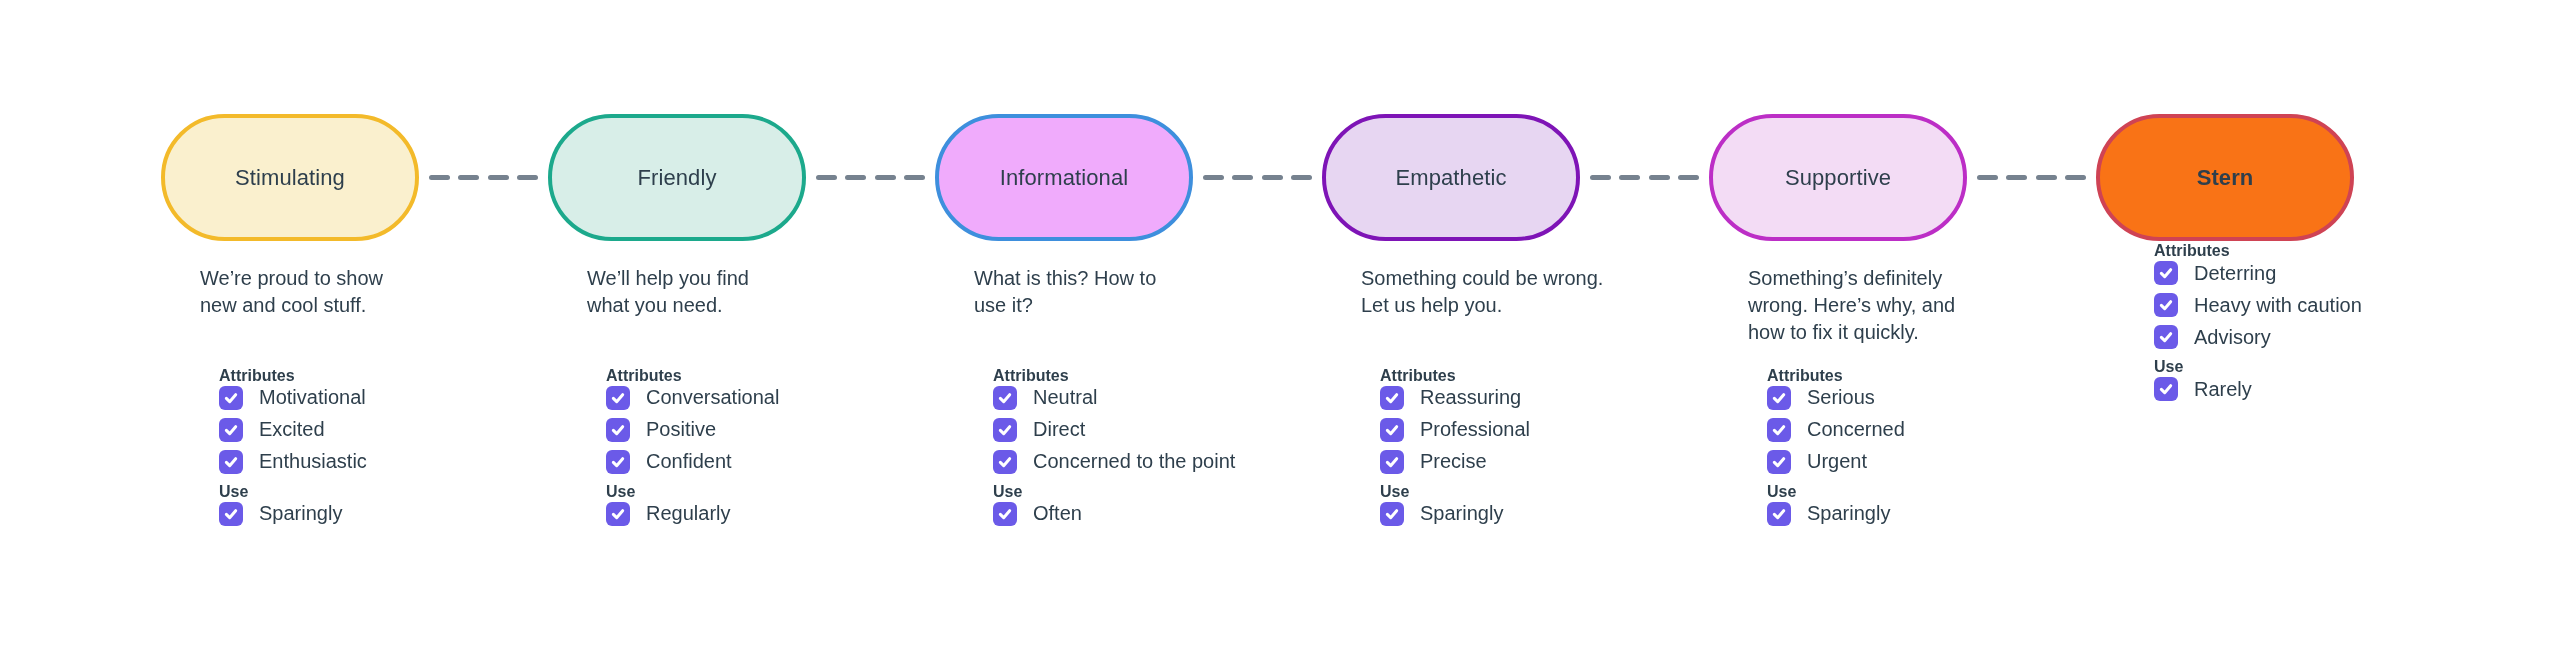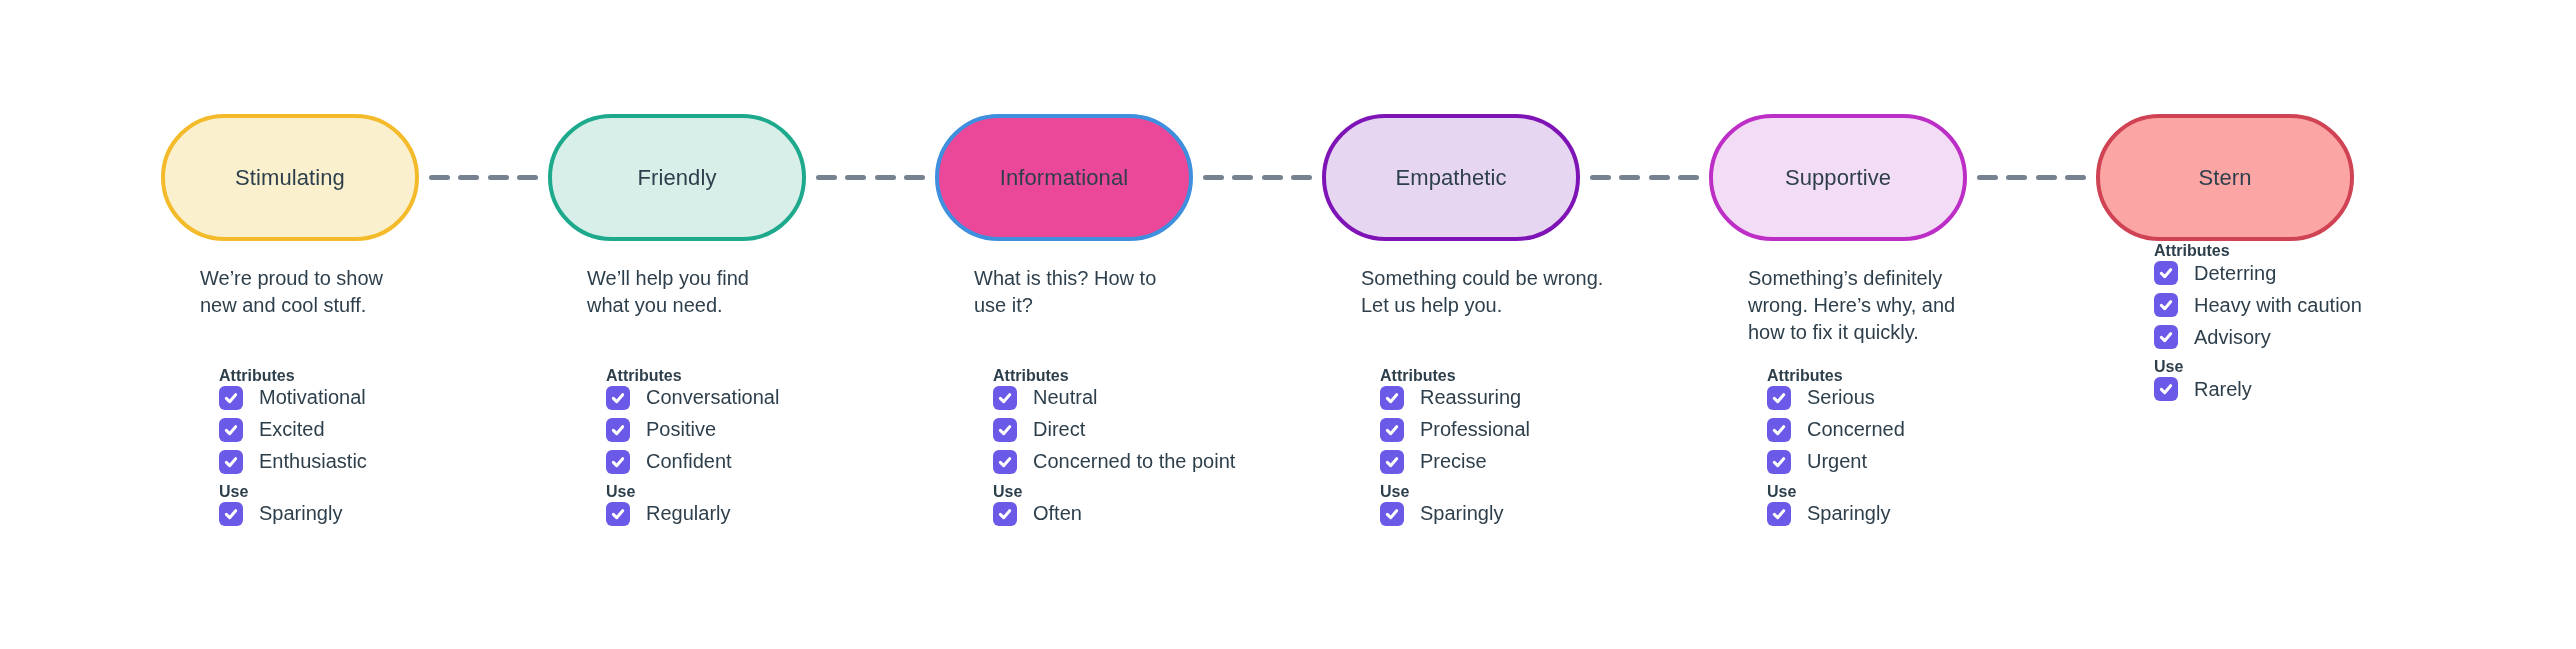--- a/index.html
+++ b/index.html
@@ -207,21 +207,21 @@
   </div>
 
   <div class="connector">
     <div class="dash"></div>
     <div class="dash"></div>
     <div class="dash"></div>
     <div class="dash"></div>
   </div>
 
   <div class="column">
-    <div class="pill" style="border-color: rgb(62, 143, 221); background: #ec4899;">
+    <div class="pill" style="border-color: rgb(62, 143, 221); background: #f0abfc;">
       <span class="pill-label">Informational</span>
     </div>
     <div class="description">What is this? How to
 use it?</div>
     <div class="section-header attributes-header">Attributes</div>
     <div class="attributes-list">
   <div class="check-row">
     <span class="checkbox" aria-checked="true">
       <svg width="16" height="16" viewBox="0 0 24 24" fill="none">
         <path d="M5 12.5 L10 17.5 L19 7" stroke="#FFFFFF" stroke-width="4.5" stroke-linecap="round" stroke-linejoin="round"></path>
@@ -373,21 +373,21 @@
   </div>
 
   <div class="connector">
     <div class="dash"></div>
     <div class="dash"></div>
     <div class="dash"></div>
     <div class="dash"></div>
   </div>
 
   <div class="column">
-    <div class="pill" style="border-color: rgb(207, 67, 84); background: #fca5a5;">
+    <div class="pill" style="border-color: rgb(207, 67, 84); background: #f97316; font-weight: bold;">
       <span class="pill-label">Stern</span>
     </div>
     <div class="section-header attributes-header">Attributes</div>
     <div class="attributes-list">
   <div class="check-row">
     <span class="checkbox" aria-checked="true">
       <svg width="16" height="16" viewBox="0 0 24 24" fill="none">
         <path d="M5 12.5 L10 17.5 L19 7" stroke="#FFFFFF" stroke-width="4.5" stroke-linecap="round" stroke-linejoin="round"></path>
       </svg>
     </span>

